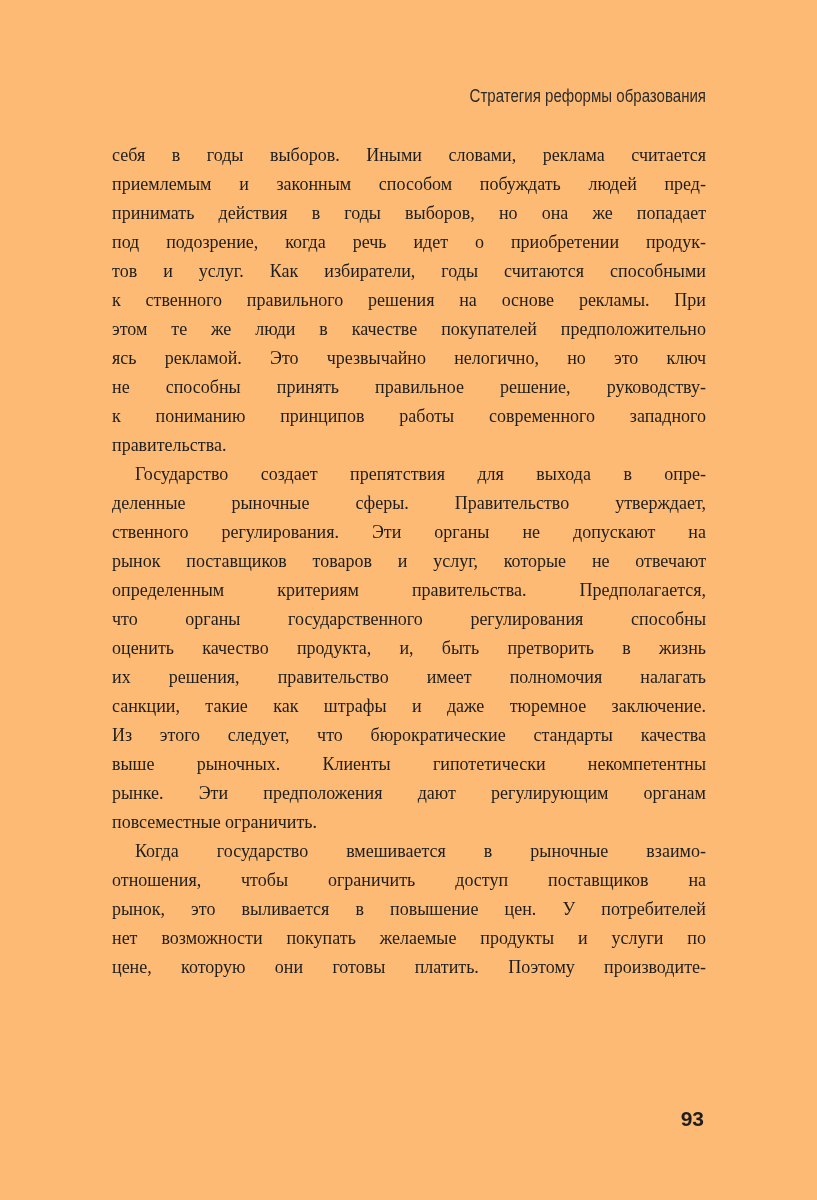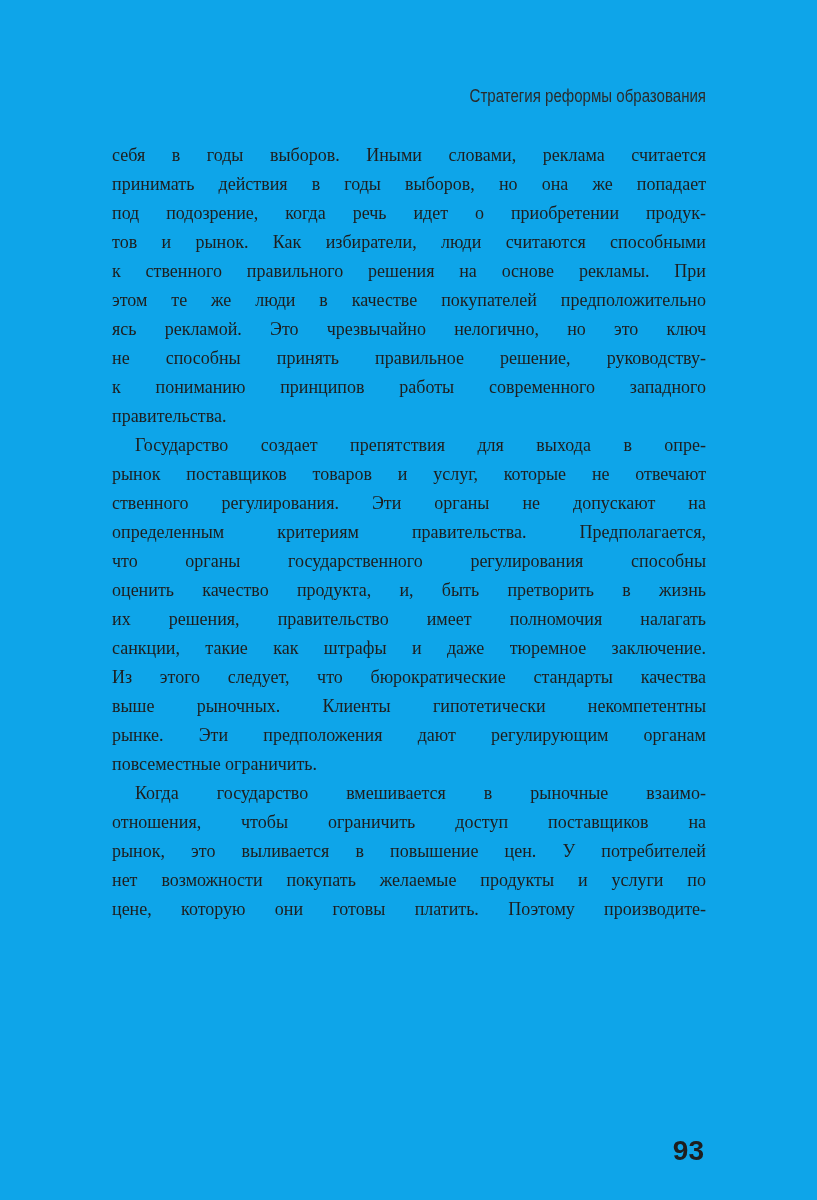--- a/index.html
+++ b/index.html
@@ -4,21 +4,21 @@
 <style>
   html, body {
     margin: 0;
     padding: 0;
     background: #ffffff;
   }
   .page {
     position: relative;
     width: 817px;
     height: 1200px;
-    background: #0ea5e9;
+    background: #fdba74;
     overflow: hidden;
   }
   .running-header {
     position: absolute;
     top: 86px;
     left: 112px;
     width: 594px;
     text-align: right;
     font-family: "Liberation Sans", "DejaVu Sans", sans-serif;
     font-size: 17.5px;
@@ -53,48 +53,49 @@
     text-indent: 23px;
   }
   .page-number {
     position: absolute;
     top: 1107px;
     left: 112px;
     width: 592px;
     text-align: right;
     font-family: "Liberation Sans", "DejaVu Sans", sans-serif;
     font-weight: 700;
-    font-size: 28px;
+    font-size: 21px;
     color: #1e1e1e;
-    margin-top: 28px;
   }
 </style>
 </head>
 <body>
 
 <div class="page">
   <div class="running-header">Стратегия реформы образования</div>
 
   <div class="body-text">
       <div class="paragraph">
         <div class="text-line">себя в годы выборов. Иными словами, реклама считается</div>
+        <div class="text-line">приемлемым и законным способом побуждать людей пред-</div>
         <div class="text-line">принимать действия в годы выборов, но она же попадает</div>
         <div class="text-line">под подозрение, когда речь идет о приобретении продук-</div>
-        <div class="text-line">тов и рынок. Как избиратели, люди считаются способными</div>
+        <div class="text-line">тов и услуг. Как избиратели, годы считаются способными</div>
         <div class="text-line">к ственного правильного решения на основе рекламы. При</div>
         <div class="text-line">этом те же люди в качестве покупателей предположительно</div>
         <div class="text-line">ясь рекламой. Это чрезвычайно нелогично, но это ключ</div>
         <div class="text-line">не способны принять правильное решение, руководству-</div>
         <div class="text-line">к пониманию принципов работы современного западного</div>
         <div class="text-line para-end">правительства.</div>
       </div>
       <div class="paragraph">
         <div class="text-line indented">Государство создает препятствия для выхода в опре-</div>
+        <div class="text-line">деленные рыночные сферы. Правительство утверждает,</div>
+        <div class="text-line">ственного регулирования. Эти органы не допускают на</div>
         <div class="text-line">рынок поставщиков товаров и услуг, которые не отвечают</div>
-        <div class="text-line">ственного регулирования. Эти органы не допускают на</div>
         <div class="text-line">определенным критериям правительства. Предполагается,</div>
         <div class="text-line">что органы государственного регулирования способны</div>
         <div class="text-line">оценить качество продукта, и, быть претворить в жизнь</div>
         <div class="text-line">их решения, правительство имеет полномочия налагать</div>
         <div class="text-line">санкции, такие как штрафы и даже тюремное заключение.</div>
         <div class="text-line">Из этого следует, что бюрократические стандарты качества</div>
         <div class="text-line">выше рыночных. Клиенты гипотетически некомпетентны</div>
         <div class="text-line">рынке. Эти предположения дают регулирующим органам</div>
         <div class="text-line para-end">повсеместные ограничить.</div>
       </div>

